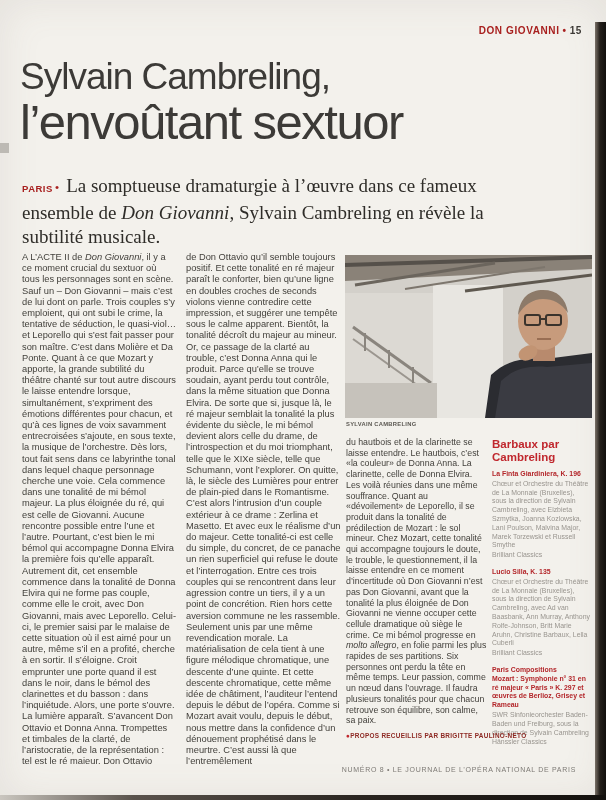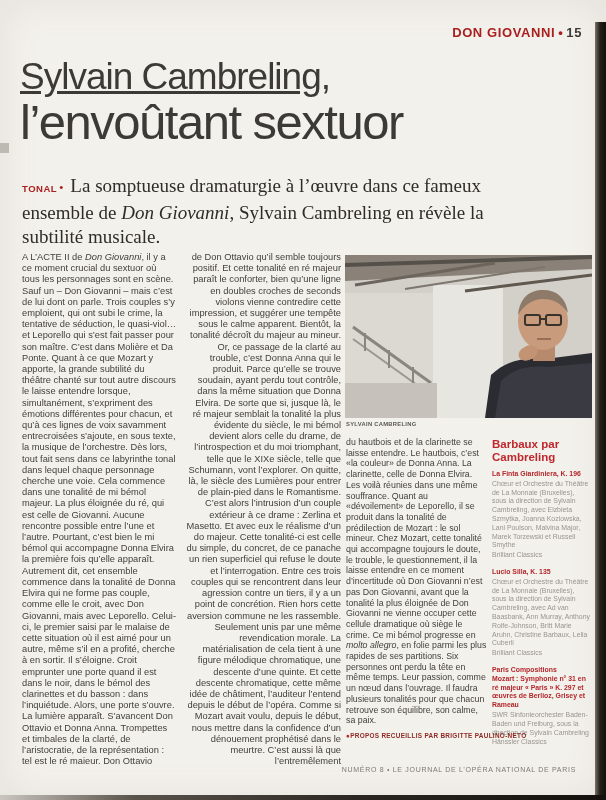--- a/index.html
+++ b/index.html
@@ -1,40 +1,40 @@
 <!DOCTYPE html>
 <html lang="fr"><head>
 <meta charset="utf-8">
 <style>
   html,body{margin:0;padding:0;}
   body{background:#e8e6e1;font-family:"Liberation Sans",sans-serif;}
   .page{position:relative;width:606px;height:800px;background:#f3f1ec;overflow:hidden;
         box-shadow:inset 0 0 40px rgba(120,110,95,.12);}
   
-  .header-tag{position:absolute;top:25px;right:24px;font-size:13px;font-weight:bold;
+  .header-tag{position:absolute;top:25px;right:24px;font-size:10px;font-weight:bold;
     letter-spacing:.6px;color:#3d3a36;padding-left:28px;}
   .header-tag .mag{color:#a8201f;}
   .header-tag .bullet{color:#a8201f;padding:0 3px;}
   
   .title{position:absolute;left:20px;top:58px;color:#3c3a37;line-height:1.02;}
-  .title .l1{font-size:37px;font-weight:400;letter-spacing:-1px;display:block;text-decoration:underline;}
+  .title .l1{font-size:37px;font-weight:400;letter-spacing:-1px;display:block;}
   .title .l2{font-size:49px;font-weight:400;letter-spacing:-1.5px;display:block;margin-top:2px;}
   .margin-mark{position:absolute;left:0;top:143px;width:9px;height:10px;background:#bdbab4;}
   
   .standfirst{position:absolute;left:22px;top:174px;width:468px;
     font-family:"Liberation Serif",serif;font-size:19px;line-height:24px;color:#2f2d29;}
   .standfirst .kicker{font-family:"Liberation Sans",sans-serif;font-size:9.5px;font-weight:bold;
     letter-spacing:.5px;color:#a8201f;}
   .standfirst .kbullet{color:#a8201f;font-size:13px;padding:0 2px;}
   
   .col{position:absolute;top:252px;font-family:Liberation Sans, sans-serif;
     font-size:9.3px;line-height:11.2px;color:#43413c;overflow:hidden;}
   .col em{font-style:italic;}
   .col1{left:22px;width:154px;height:512px;}
-  .col2{left:186px;width:155px;height:512px;text-align:right;}
+  .col2{left:186px;width:155px;height:512px;}
   .col3{left:346px;top:437px;width:141px;height:292px;font-size:8.8px;line-height:10.7px;}
   
   .photo{position:absolute;left:345px;top:255px;width:247px;height:163px;overflow:hidden;
     background:#cfccc6;}
   .photo svg{display:block;}
   .photo-caption{position:absolute;left:346px;top:421px;width:250px;font-size:5.8px;
     letter-spacing:.3px;color:#5a5751;font-weight:bold;}
   
   .sidebar{position:absolute;left:492px;top:438px;width:98px;color:#98948e;
     font-size:6.9px;line-height:8.8px;}
@@ -65,21 +65,21 @@
   </div>
 
   <div class="title">
     <span class="l1">Sylvain Cambreling,</span>
     <span class="l2">l’envoûtant sextuor</span>
   </div>
 
   <div class="margin-mark"></div>
 
   <div class="standfirst">
-    <span class="kicker">TONAL</span><span class="kbullet">•</span>
+    <span class="kicker">PARIS</span><span class="kbullet">•</span>
     <span>La somptueuse dramaturgie à l’œuvre dans ce fameux ensemble de <em>Don Giovanni</em>, Sylvain Cambreling en révèle la subtilité musicale.</span>
   </div>
 
   <div class="col col1">A L’ACTE II de <em>Don Giovanni</em>, il y a ce moment crucial du sextuor où tous les personnages sont en scène. Sauf un – Don Giovanni – mais c’est de lui dont on parle. Trois couples s’y emploient, qui ont subi le crime, la tentative de séduction, le quasi-viol… et Leporello qui s’est fait passer pour son maître. C’est dans Molière et Da Ponte. Quant à ce que Mozart y apporte, la grande subtilité du théâtre chanté sur tout autre discours le laisse entendre lorsque, simultanément, s’expriment des émotions différentes pour chacun, et qu’à ces lignes de voix savamment entrecroisées s’ajoute, en sous texte, la musique de l’orchestre. Dès lors, tout fait sens dans ce labyrinthe tonal dans lequel chaque personnage cherche une voie. Cela commence dans une tonalité de mi bémol majeur. La plus éloignée du ré, qui est celle de Giovanni. Aucune rencontre possible entre l’une et l’autre. Pourtant, c’est bien le mi bémol qui accompagne Donna Elvira la première fois qu’elle apparaît. Autrement dit, cet ensemble commence dans la tonalité de Donna Elvira qui ne forme pas couple, comme elle le croit, avec Don Giovanni, mais avec Leporello. Celui-ci, le premier saisi par le malaise de cette situation où il est aimé pour un autre, même s’il en a profité, cherche à en sortir. Il s’éloigne. Croit emprunter une porte quand il est dans le noir, dans le bémol des clarinettes et du basson : dans l’inquiétude. Alors, une porte s’ouvre. La lumière apparaît. S’avancent Don Ottavio et Donna Anna. Trompettes et timbales de la clarté, de l’aristocratie, de la représentation : tel est le ré majeur. Don Ottavio s’efforce à calmer Donna Anna. C’est la fonction</div>
   <div class="col col2">de Don Ottavio qu’il semble toujours positif. Et cette tonalité en ré majeur paraît le conforter, bien qu’une ligne en doubles croches de seconds violons vienne contredire cette impression, et suggérer une tempête sous le calme apparent. Bientôt, la tonalité décroît du majeur au mineur. Or, ce passage de la clarté au trouble, c’est Donna Anna qui le produit. Parce qu’elle se trouve soudain, ayant perdu tout contrôle, dans la même situation que Donna Elvira. De sorte que si, jusque là, le ré majeur semblait la tonalité la plus évidente du siècle, le mi bémol devient alors celle du drame, de l’introspection et du moi triomphant, telle que le XIXe siècle, telle que Schumann, vont l’explorer. On quitte, là, le siècle des Lumières pour entrer de plain-pied dans le Romantisme. C’est alors l’intrusion d’un couple extérieur à ce drame : Zerlina et Masetto. Et avec eux le réalisme d’un do majeur. Cette tonalité-ci est celle du simple, du concret, de ce panache un rien superficiel qui refuse le doute et l’interrogation. Entre ces trois couples qui se rencontrent dans leur agression contre un tiers, il y a un point de concrétion. Rien hors cette aversion commune ne les rassemble. Seulement unis par une même revendication morale. La matérialisation de cela tient à une figure mélodique chromatique, une descente d’une quinte. Et cette descente chromatique, cette même idée de châtiment, l’auditeur l’entend depuis le début de l’opéra. Comme si Mozart avait voulu, depuis le début, nous mettre dans la confidence d’un dénouement prophétisé dans le meurtre. C’est aussi là que l’entremêlement</div>
   <div class="col col3">du hautbois et de la clarinette se laisse entendre. Le hautbois, c’est «la couleur» de Donna Anna. La clarinette, celle de Donna Elvira. Les voilà réunies dans une même souffrance. Quant au «dévoilement» de Leporello, il se produit dans la tonalité de prédilection de Mozart : le sol mineur. Chez Mozart, cette tonalité qui accompagne toujours le doute, le trouble, le questionnement, il la laisse entendre en ce moment d’incertitude où Don Giovanni n’est pas Don Giovanni, avant que la tonalité la plus éloignée de Don Giovanni ne vienne occuper cette cellule dramatique où siège le crime. Ce mi bémol progresse en <em>molto allegro</em>, en folie parmi les plus rapides de ses partitions. Six personnes ont perdu la tête en même temps. Leur passion, comme un nœud dans l’ouvrage. Il faudra plusieurs tonalités pour que chacun retrouve son équilibre, son calme, sa paix.</div>
 
   <div class="photo">
     <svg width="247" height="163" viewBox="0 0 247 163" xmlns="http://www.w3.org/2000/svg">
 

